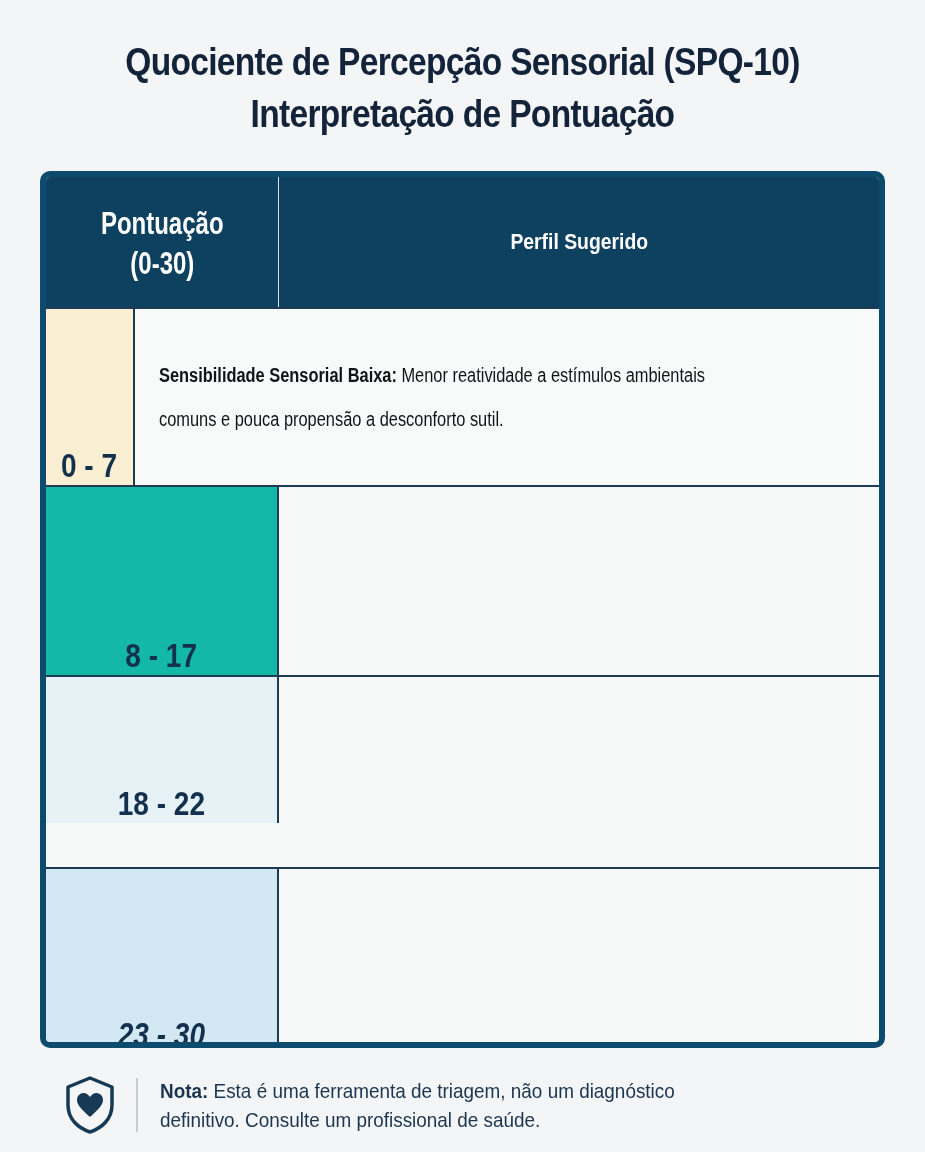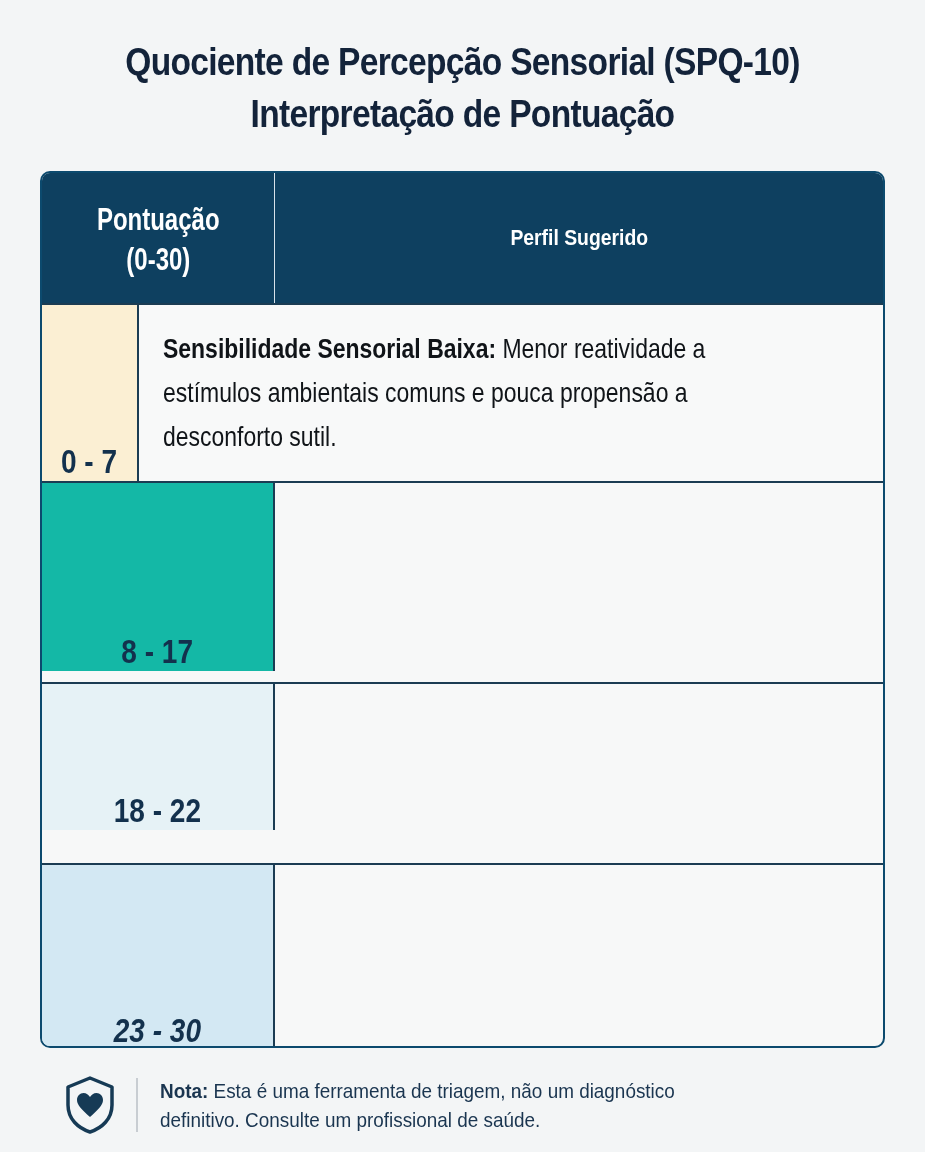--- a/index.html
+++ b/index.html
@@ -7,33 +7,33 @@
     width:925px; height:1152px; background:#f3f5f6; position:relative; overflow:hidden;
     font-family: "Liberation Sans", "DejaVu Sans", sans-serif; color:#13233a;
   }
   .title {
     position:absolute; left:0; top:36px; width:925px; text-align:center;
     font-weight:bold; font-size:39px; line-height:52px; color:#13233a;
     letter-spacing:-0.8px; transform: scaleX(0.86); transform-origin: center top;
   }
   .table {
     position:absolute; left:40px; top:171px; width:845px; height:877px;
-    border:2px solid #0c4a6e; border-radius:10px; overflow:hidden; box-sizing:border-box;
+    border:6px solid #0c4a6e; border-radius:10px; overflow:hidden; box-sizing:border-box;
     background:#f7f8f8;
   }
   .thead { position:absolute; left:0; top:0; width:100%; height:130px; background:#0e4060; display:flex; }
   .th { color:#fff; font-weight:bold; display:flex; align-items:center; justify-content:center; text-align:center; }
   .th-score { width:233px; font-size:31px; line-height:40px; border-right:1px solid #d7e2ea; padding-top:4px; box-sizing:border-box; }
   .th-profile { flex:1; font-size:22px; }
   .th span { display:inline-block; transform:scaleX(0.88); }
   .row { position:absolute; left:0; width:100%; display:flex; border-top:2px solid #1b3c53; box-sizing:border-box; }
   .score { width:233px; border-right:2px solid #1b3c53; display:flex; align-items:flex-end; justify-content:center;
            font-weight:bold; font-size:33px; color:#13314d; box-sizing:border-box; }
   .score span { display:inline-block; transform:scaleX(0.85); }
-  .desc { flex:1; padding:0 0 0 24px; display:flex; align-items:center; font-size:28px; line-height:44px; color:#101418; background:#f8f9f9; }
+  .desc { flex:1; padding:0 0 0 24px; display:flex; align-items:center; font-size:20px; line-height:44px; color:#101418; background:#f8f9f9; }
   .desc .inner { transform:scaleX(0.82); transform-origin:left center; width:720px; }
   .desc b { font-weight:bold; }
   .desc.small { font-size:25px; line-height:30px; }
   .desc.small b { font-size:28px; }
   .note { position:absolute; left:62px; top:1075px; display:flex; align-items:center;justify-content:flex-end; }
   .shield { width:56px; height:60px; }
   .vsep { width:2px; height:54px; background:#c8cdd2; margin:0 22px 0 18px; }
   .note-text { font-size:21px; line-height:29px; color:#1a3550; transform:scaleX(0.9); transform-origin:left center; width:690px; }
   .note-text b { font-weight:bold; }
 </style>
@@ -63,21 +63,21 @@
       <div class="inner"><b>Sensibilidade Sensorial Baixa:</b><span> Menor reatividade a estímulos ambientais comuns e pouca propensão a desconforto sutil.</span></div>
     </div>
   </div>
 
   <div class="row" style="top:308px;height:190px;">
     <div class="score" style="background:#14b8a6;">
         <span>8 - 17</span>
       </div>
   </div>
 
-  <div class="row" style="top:509px;height:148px;gap:13px;">
+  <div class="row" style="top:498px;height:148px;gap:13px;">
     <div class="score" style="background:#e6f2f6;">
         <span>18 - 22</span>
       </div>
   </div>
 
   <div class="row" style="top:690px;height:187px;font-style:italic;">
     <div class="score" style="background:#d3e8f3;">
         <span>23 - 30</span>
       </div>
   </div>

